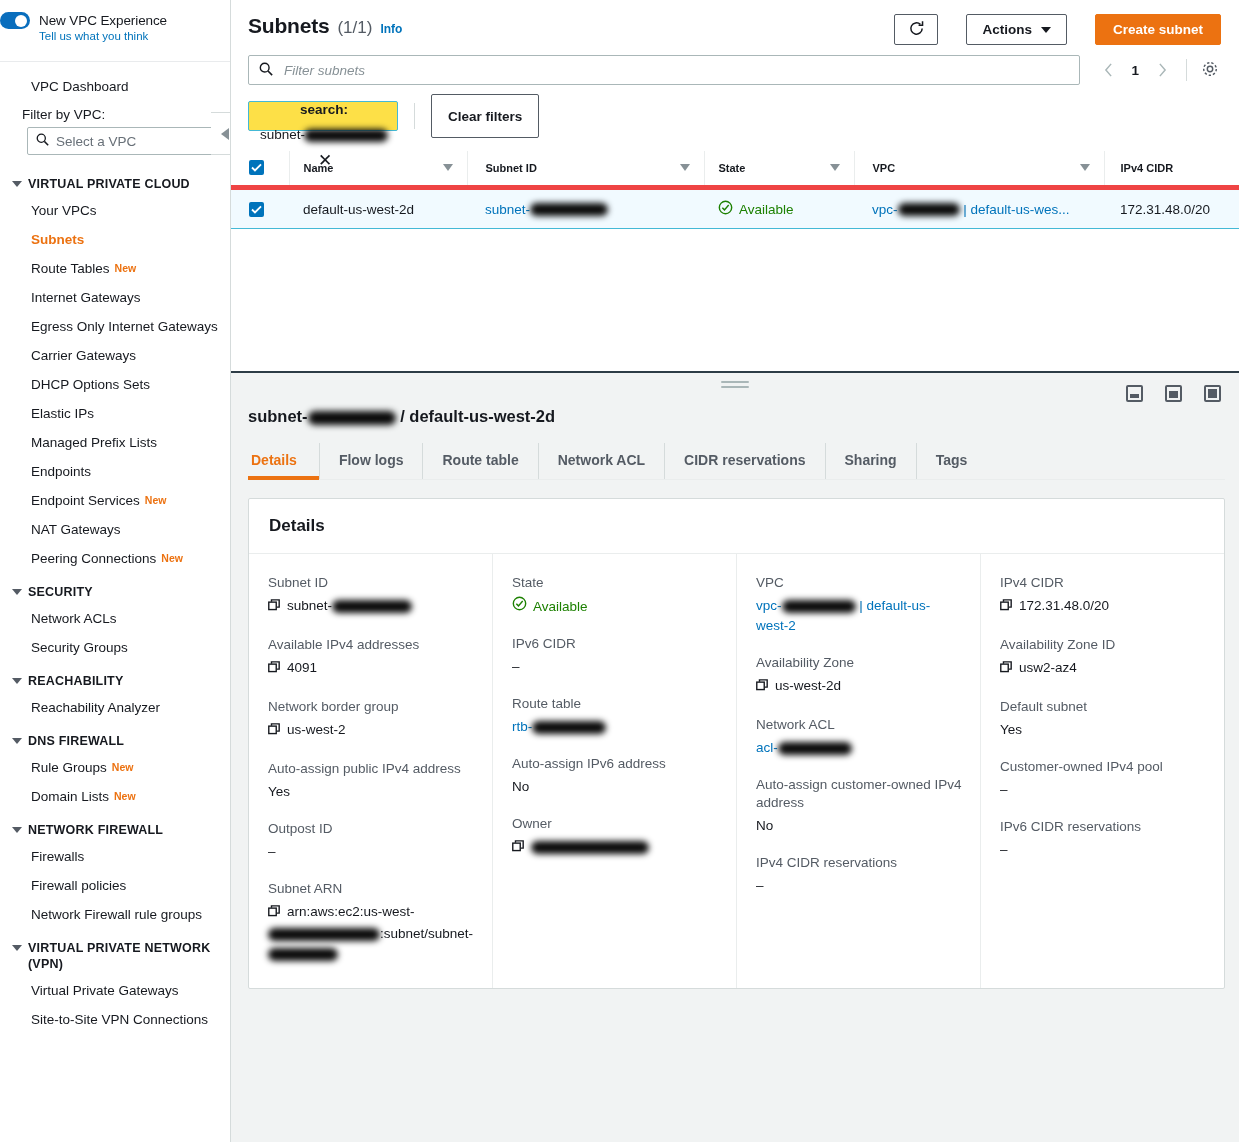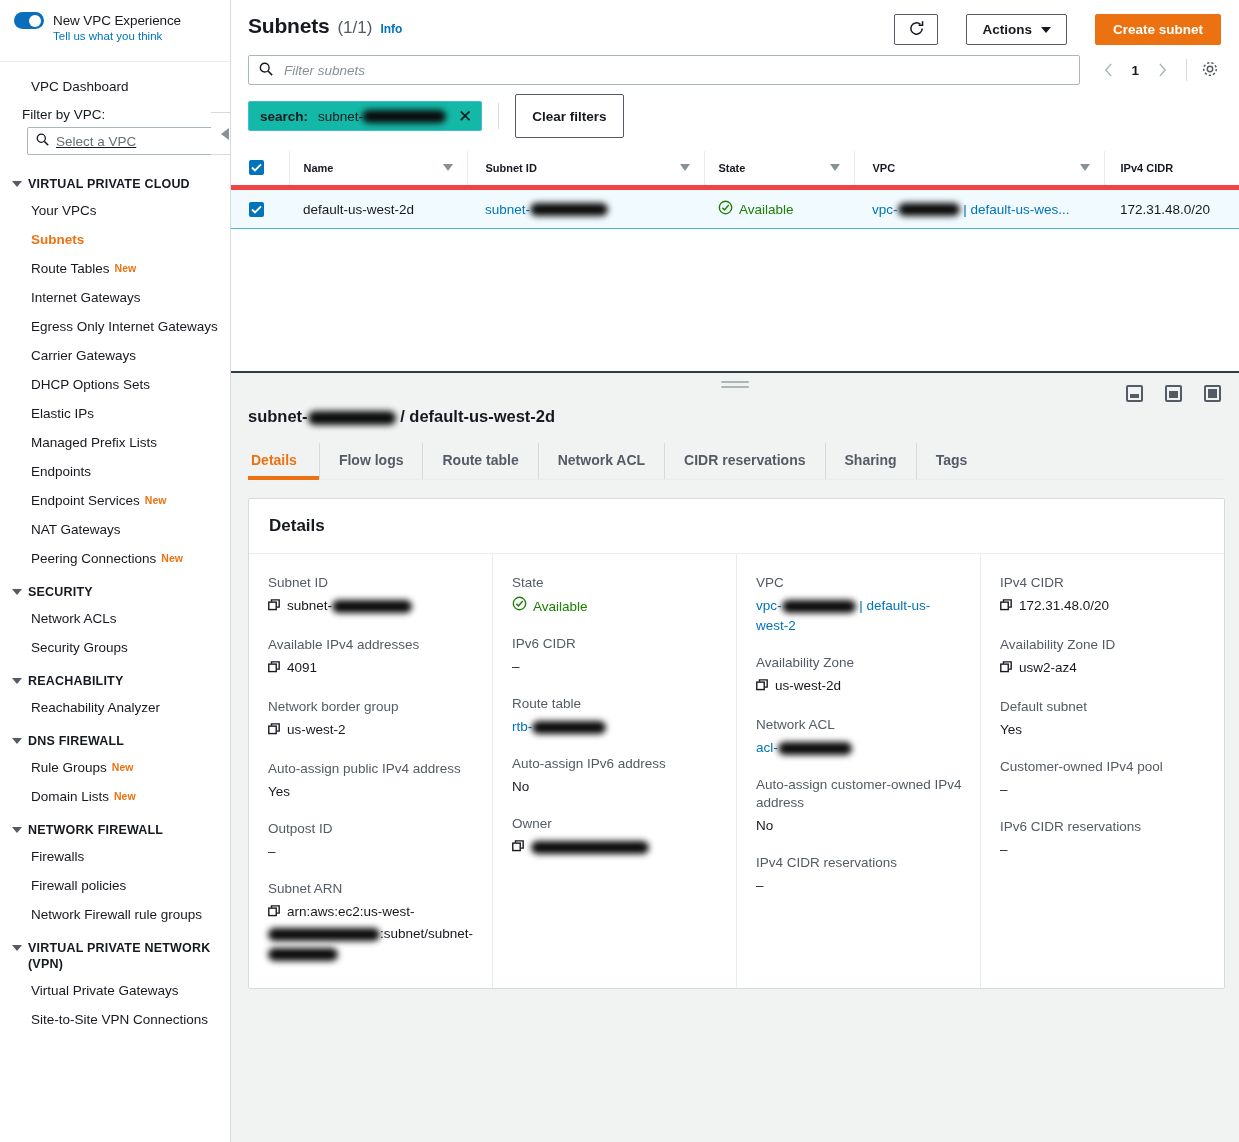--- a/index.html
+++ b/index.html
@@ -17,21 +17,21 @@
 
   
   .sidebar {
     width:231px; min-width:231px; height:1142px;
     background:#ffffff;
     border-right:1px solid #d5dbdb;
     position:relative;
     overflow:hidden;
   }
   .sidebar-top {
-    padding:12px 14px 12px 14px;
+    padding:12px 14px 12px 0;
     border-bottom:1px solid #e9ebed;
     height:62px;
   }
   .toggle-row { display:flex; align-items:center; gap:9px; }
   .toggle {
     width:30px; height:17px; border-radius:9px; background:#0a6ebd;
     position:relative; flex:none; cursor:pointer;
   }
   .toggle::after {
     content:""; position:absolute; top:2.5px; left:14.5px;
@@ -51,21 +51,21 @@
   .nav-item.active { color:#ec7211; font-weight:bold; }
   .nav-item .badge {
     color:#ec7211; font-size:10.5px; font-weight:bold; margin-left:5px;
     vertical-align:1px;
   }
   .filter-label { padding:6px 10px 2px 22px; font-size:13.5px; color:#16191f; }
   .vpc-select {
     margin:3px 12px 10px 27px; height:28px;
     border:1px solid #aab7b8; border-radius:2px;
     display:flex; align-items:center; gap:7px; padding:0 8px;
-    background:#fff; cursor:pointer;text-decoration:underline;
+    background:#fff; cursor:pointer;
   }
   .vpc-select .ph { color:#687078; font-size:13.5px; }
   .group {
     display:flex; align-items:flex-start; gap:6px;
     padding:11px 10px 4px 12px;
     font-size:12.5px; font-weight:bold; color:#16191f;
     letter-spacing:0.2px; cursor:pointer;
   }
   .group .caret {
     width:0;height:0;border-left:5px solid transparent;border-right:5px solid transparent;
@@ -121,22 +121,22 @@
   }
   .search-box input::placeholder { color:#879196; font-style:italic; }
   .pager { display:flex; align-items:center; gap:3px; margin-left:16px; }
   .pg-arrow { width:24px;height:26px; display:flex;align-items:center;justify-content:center; cursor:pointer;}
   .pg-num { font-size:13.5px; font-weight:bold; padding:0 8px; color:#16191f; }
   .vsep { width:1px; height:22px; background:#d5dbdb; margin:0 9px; }
   .gear { width:22px;height:22px; display:flex;align-items:center;justify-content:center;cursor:pointer;}
 
   .token-row { display:flex; align-items:center; padding:9px 18px 0 17px; gap:16px; }
   .token {
-    height:30px; border:1px solid #44b9d6; background:#14b8a6; border-radius:2px;
-    display:flex; align-items:center; gap:10px; padding:0 9px 0 11px; cursor:pointer;
+    height:30px; border:1px solid #44b9d6; background:#fde047; border-radius:2px;
+    display:flex; align-items:center; gap:10px; padding:0 9px 0 11px; cursor:pointer;flex-direction:column;
   }
   .token .k { font-size:13.5px; font-weight:bold; color:#16191f; }
   .token .v { font-size:13.5px; color:#16191f; }
   .token .redact { display:inline-block; }
   .token .x { font-size:17px; color:#16191f; line-height:1; margin-left:2px; cursor:pointer; }
   .tok-sep { width:1px; height:26px; background:#d5dbdb; }
   .btn-clear { height:44px; border:1px solid #545b64; border-radius:2px; background:#fff;
     font-size:13.5px; font-weight:bold; padding:0 16px; cursor:pointer; color:#16191f;
     font-family:"Liberation Sans", sans-serif; }
 

